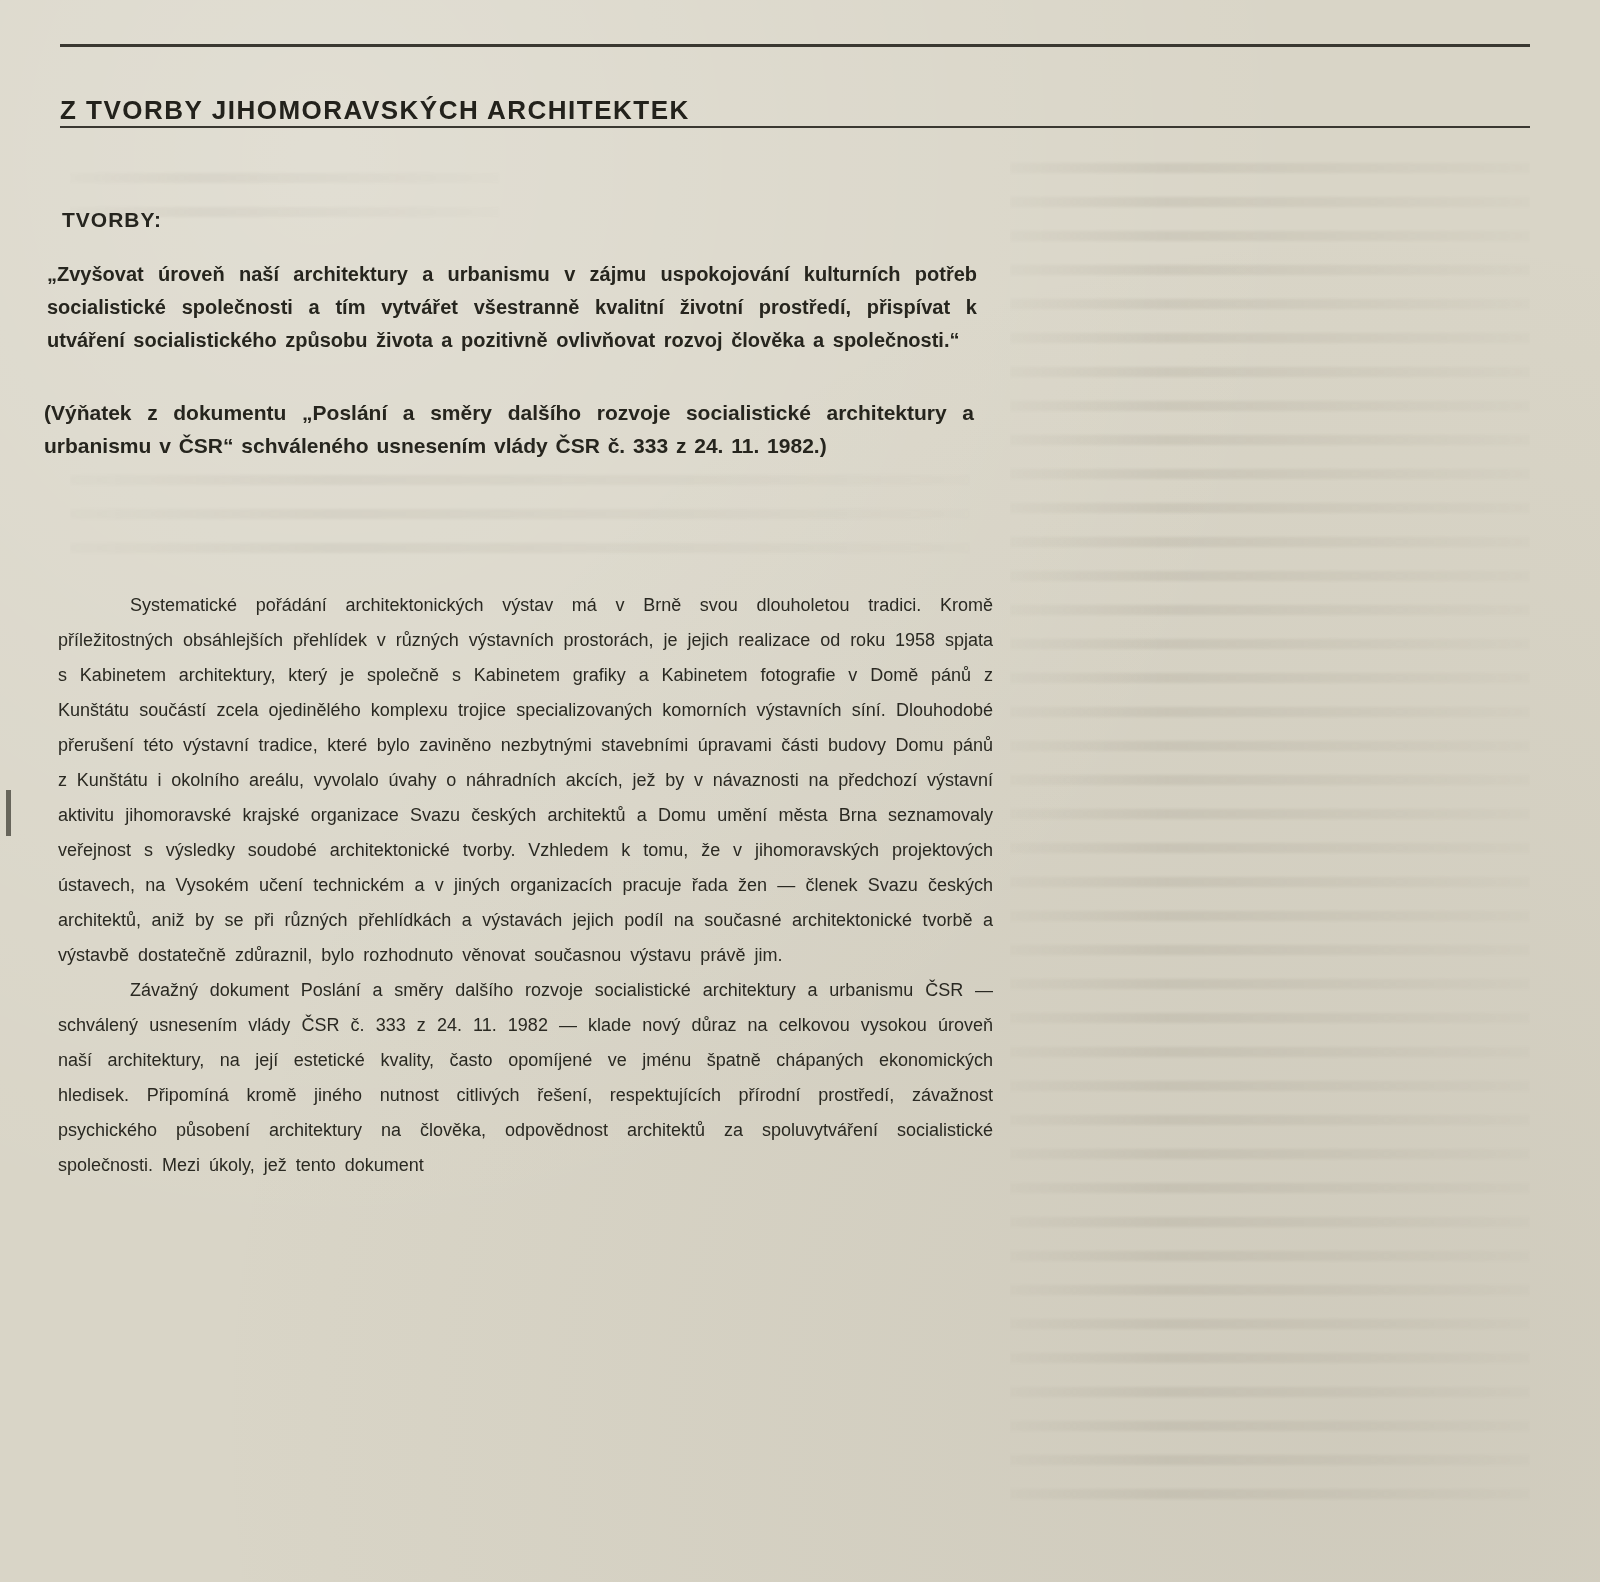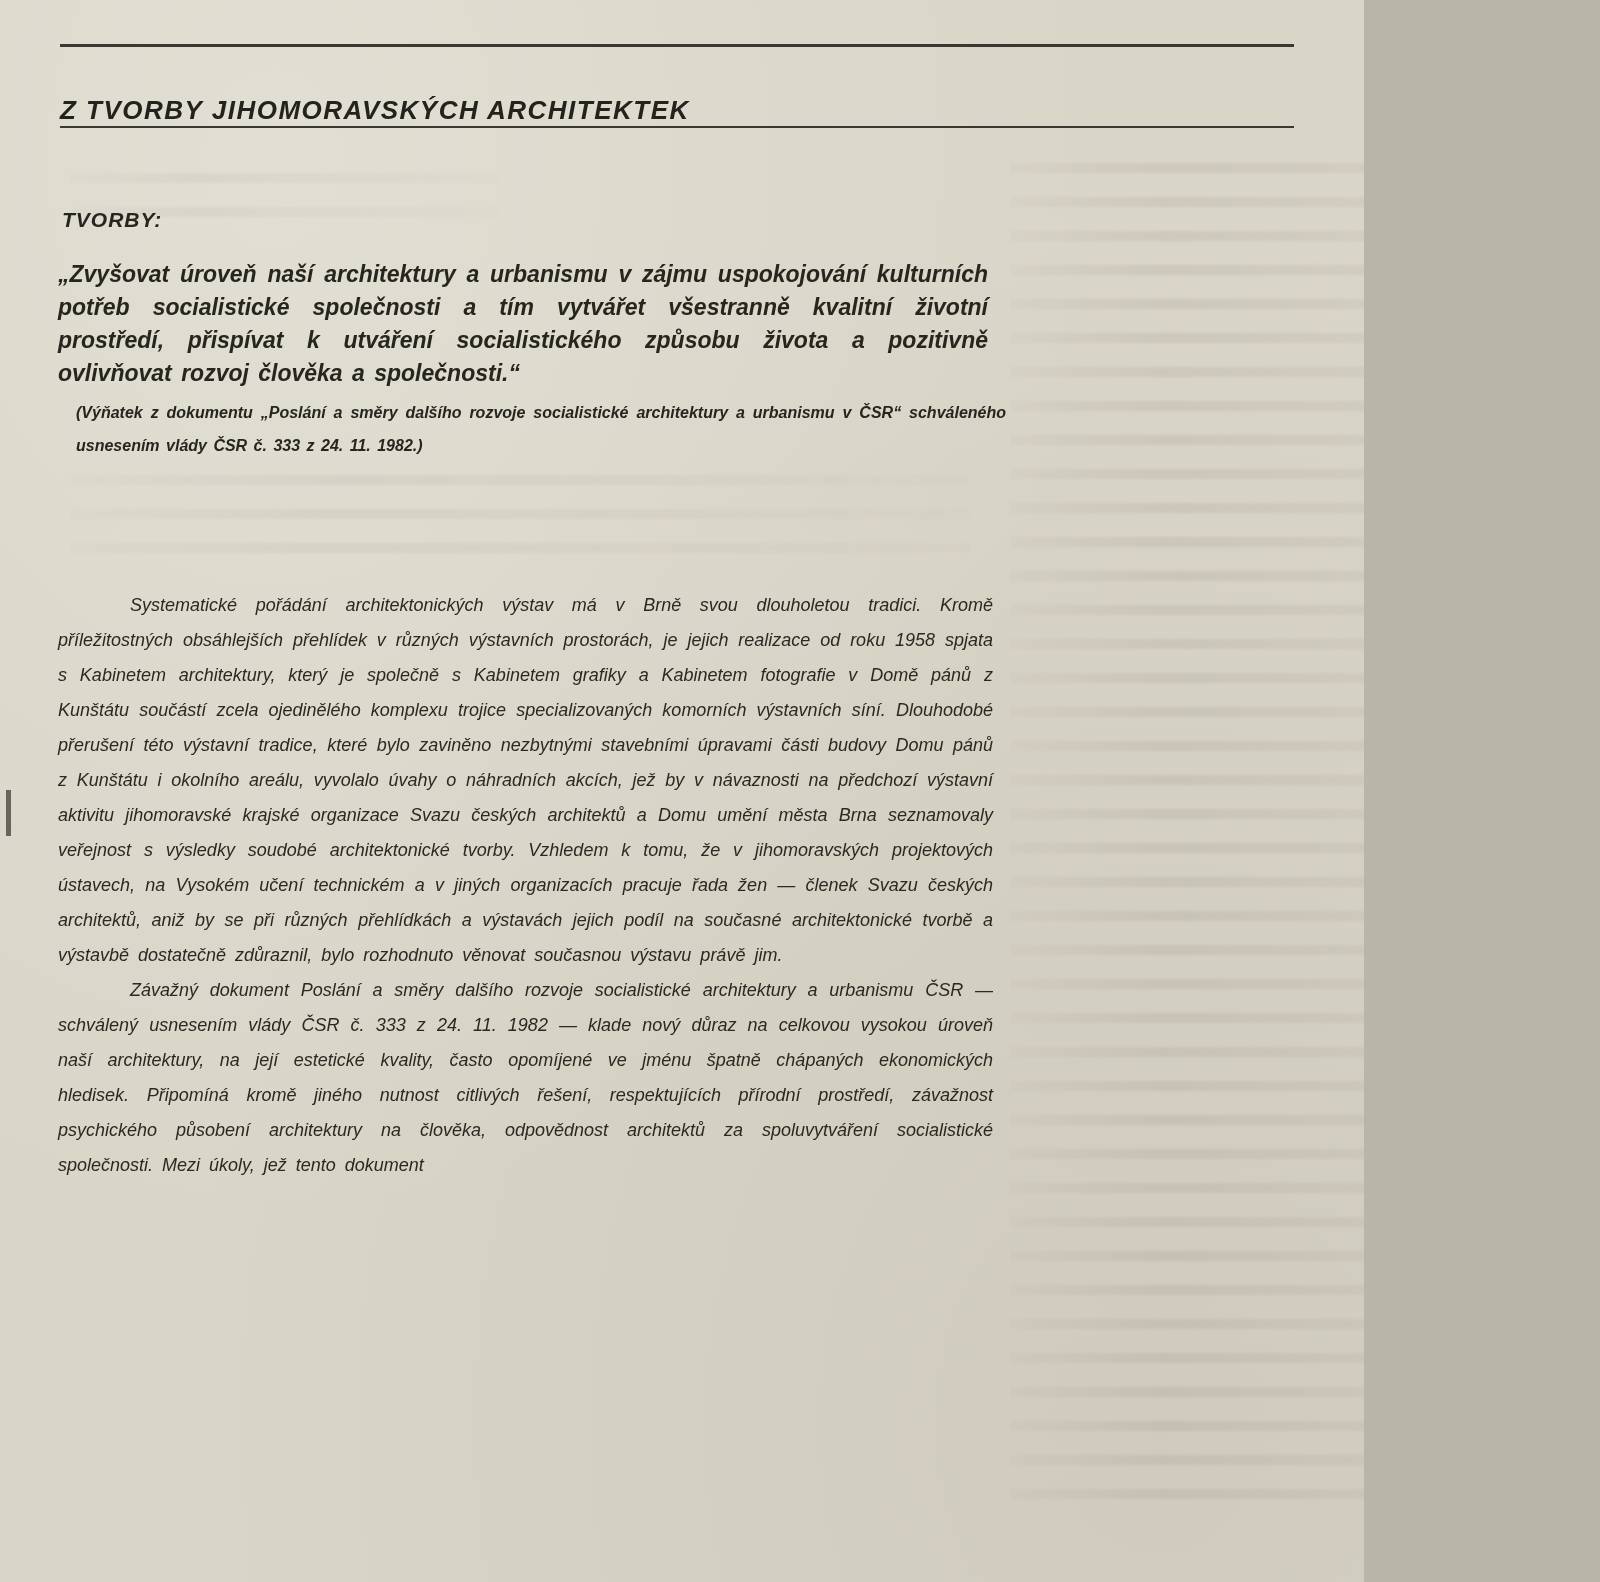--- a/index.html
+++ b/index.html
@@ -2,30 +2,29 @@
 <html><head>
 <meta charset="utf-8">
 <style>
   html, body {
     margin: 0;
     padding: 0;
     background: #b9b5a9;
   }
   .page {
     position: relative;
-    width: 1364px;
+    width: 1600px;
     height: 1582px;
     background: #d9d5c7;
     background-image:
       radial-gradient(ellipse at 20% 10%, rgba(255,255,255,0.22), rgba(255,255,255,0) 55%),
       radial-gradient(ellipse at 85% 90%, rgba(120,112,95,0.10), rgba(120,112,95,0) 60%);
     overflow: hidden;
     font-family: "Liberation Sans", "DejaVu Sans", sans-serif;
     color: #26251f;
-    font-style: italic;
   }
   .rule {
     position: absolute;
     left: 60px;
     right: 70px;
     height: 3px;
     background: #3a3831;
   }
   .rule.top { top: 44px; }
   .rule.under-heading { top: 126px; height: 2px; }
@@ -45,36 +44,36 @@
     top: 208px;
     left: 62px;
     font-size: 21px;
     font-weight: bold;
     letter-spacing: 1px;
   }
 
   .motto-quote {
     position: absolute;
     top: 258px;
-    left: 58px;
+    left: 47px;
     width: 930px;
-    font-size: 23px;
+    font-size: 20px;
     font-weight: bold;
     line-height: 33px;
     text-align: justify;
     word-spacing: 3px;
     color: #26251e;
   }
 
   .motto-source {
     position: absolute;
     top: 396px;
-    left: 76px;
+    left: 44px;
     width: 930px;
-    font-size: 16px;
+    font-size: 21px;
     font-weight: bold;
     line-height: 33px;
     text-align: justify;
     word-spacing: 2px;
     color: #26251e;
   }
 
   .body-text {
     position: absolute;
     top: 588px;

